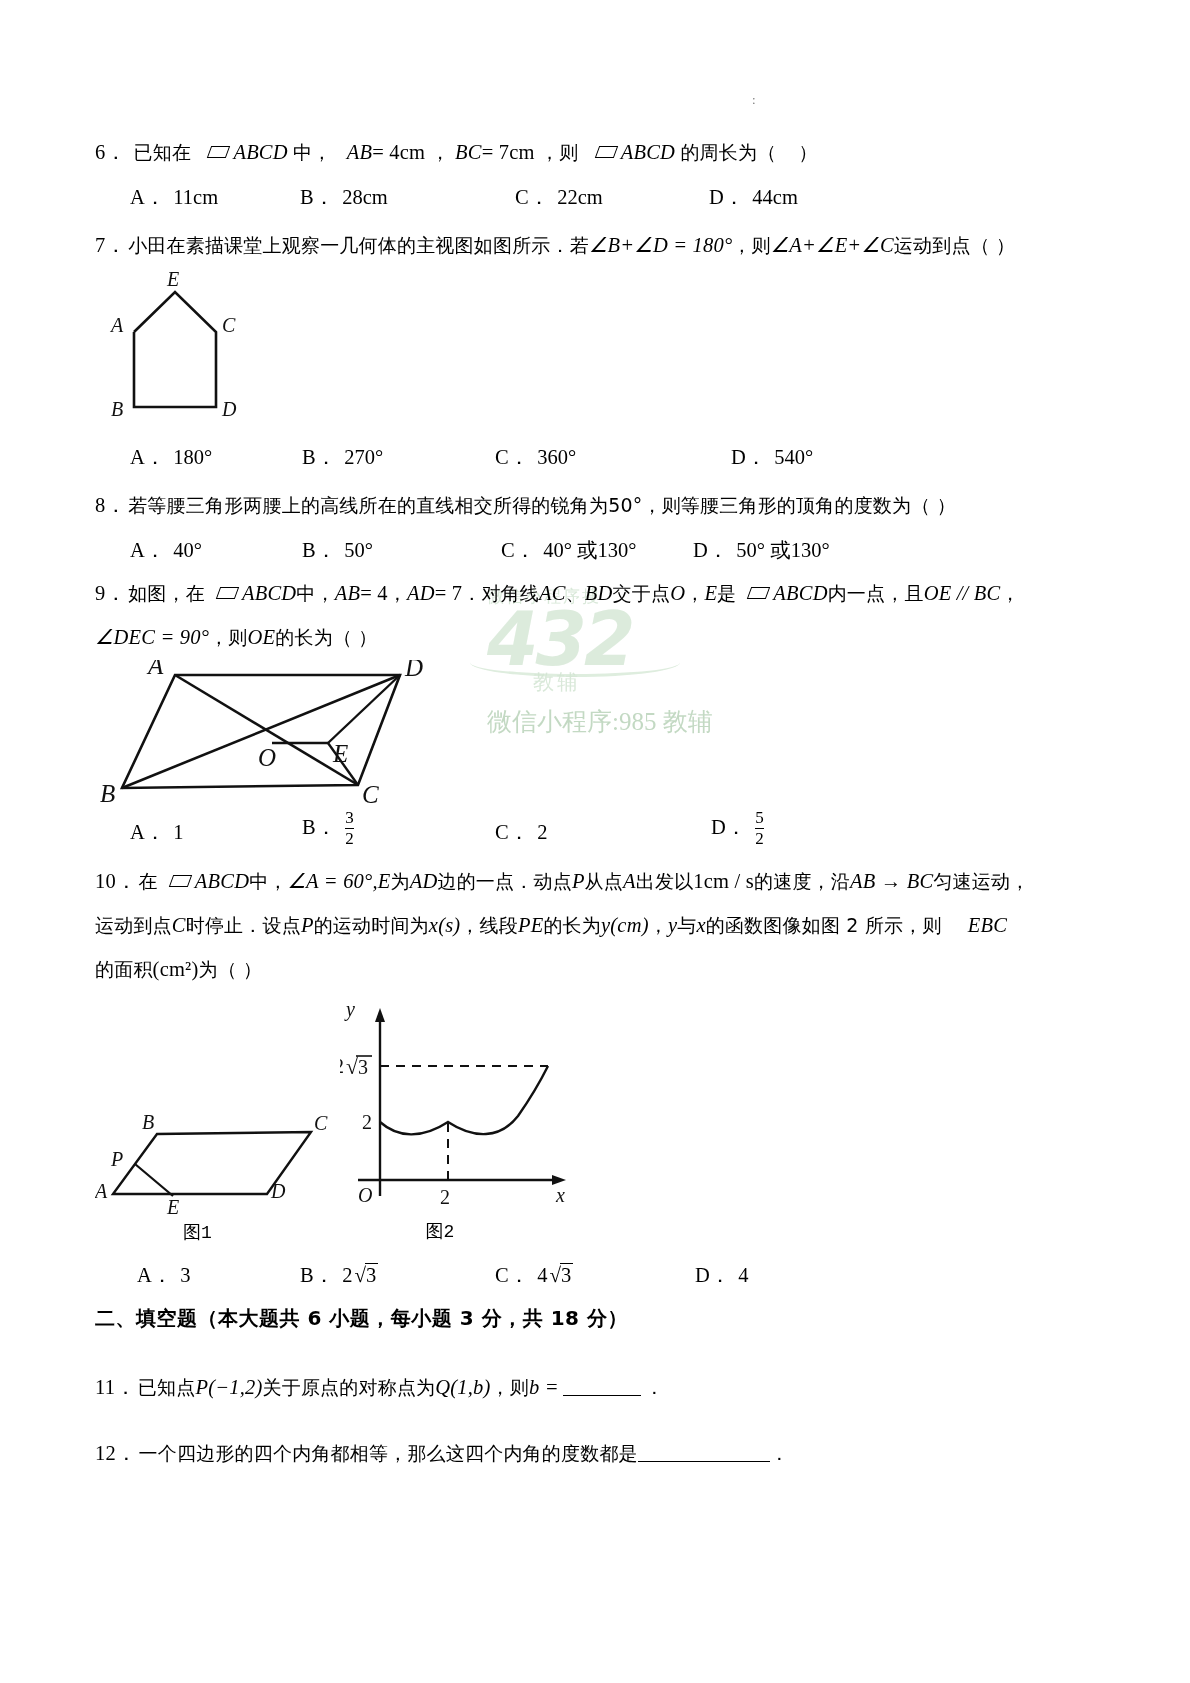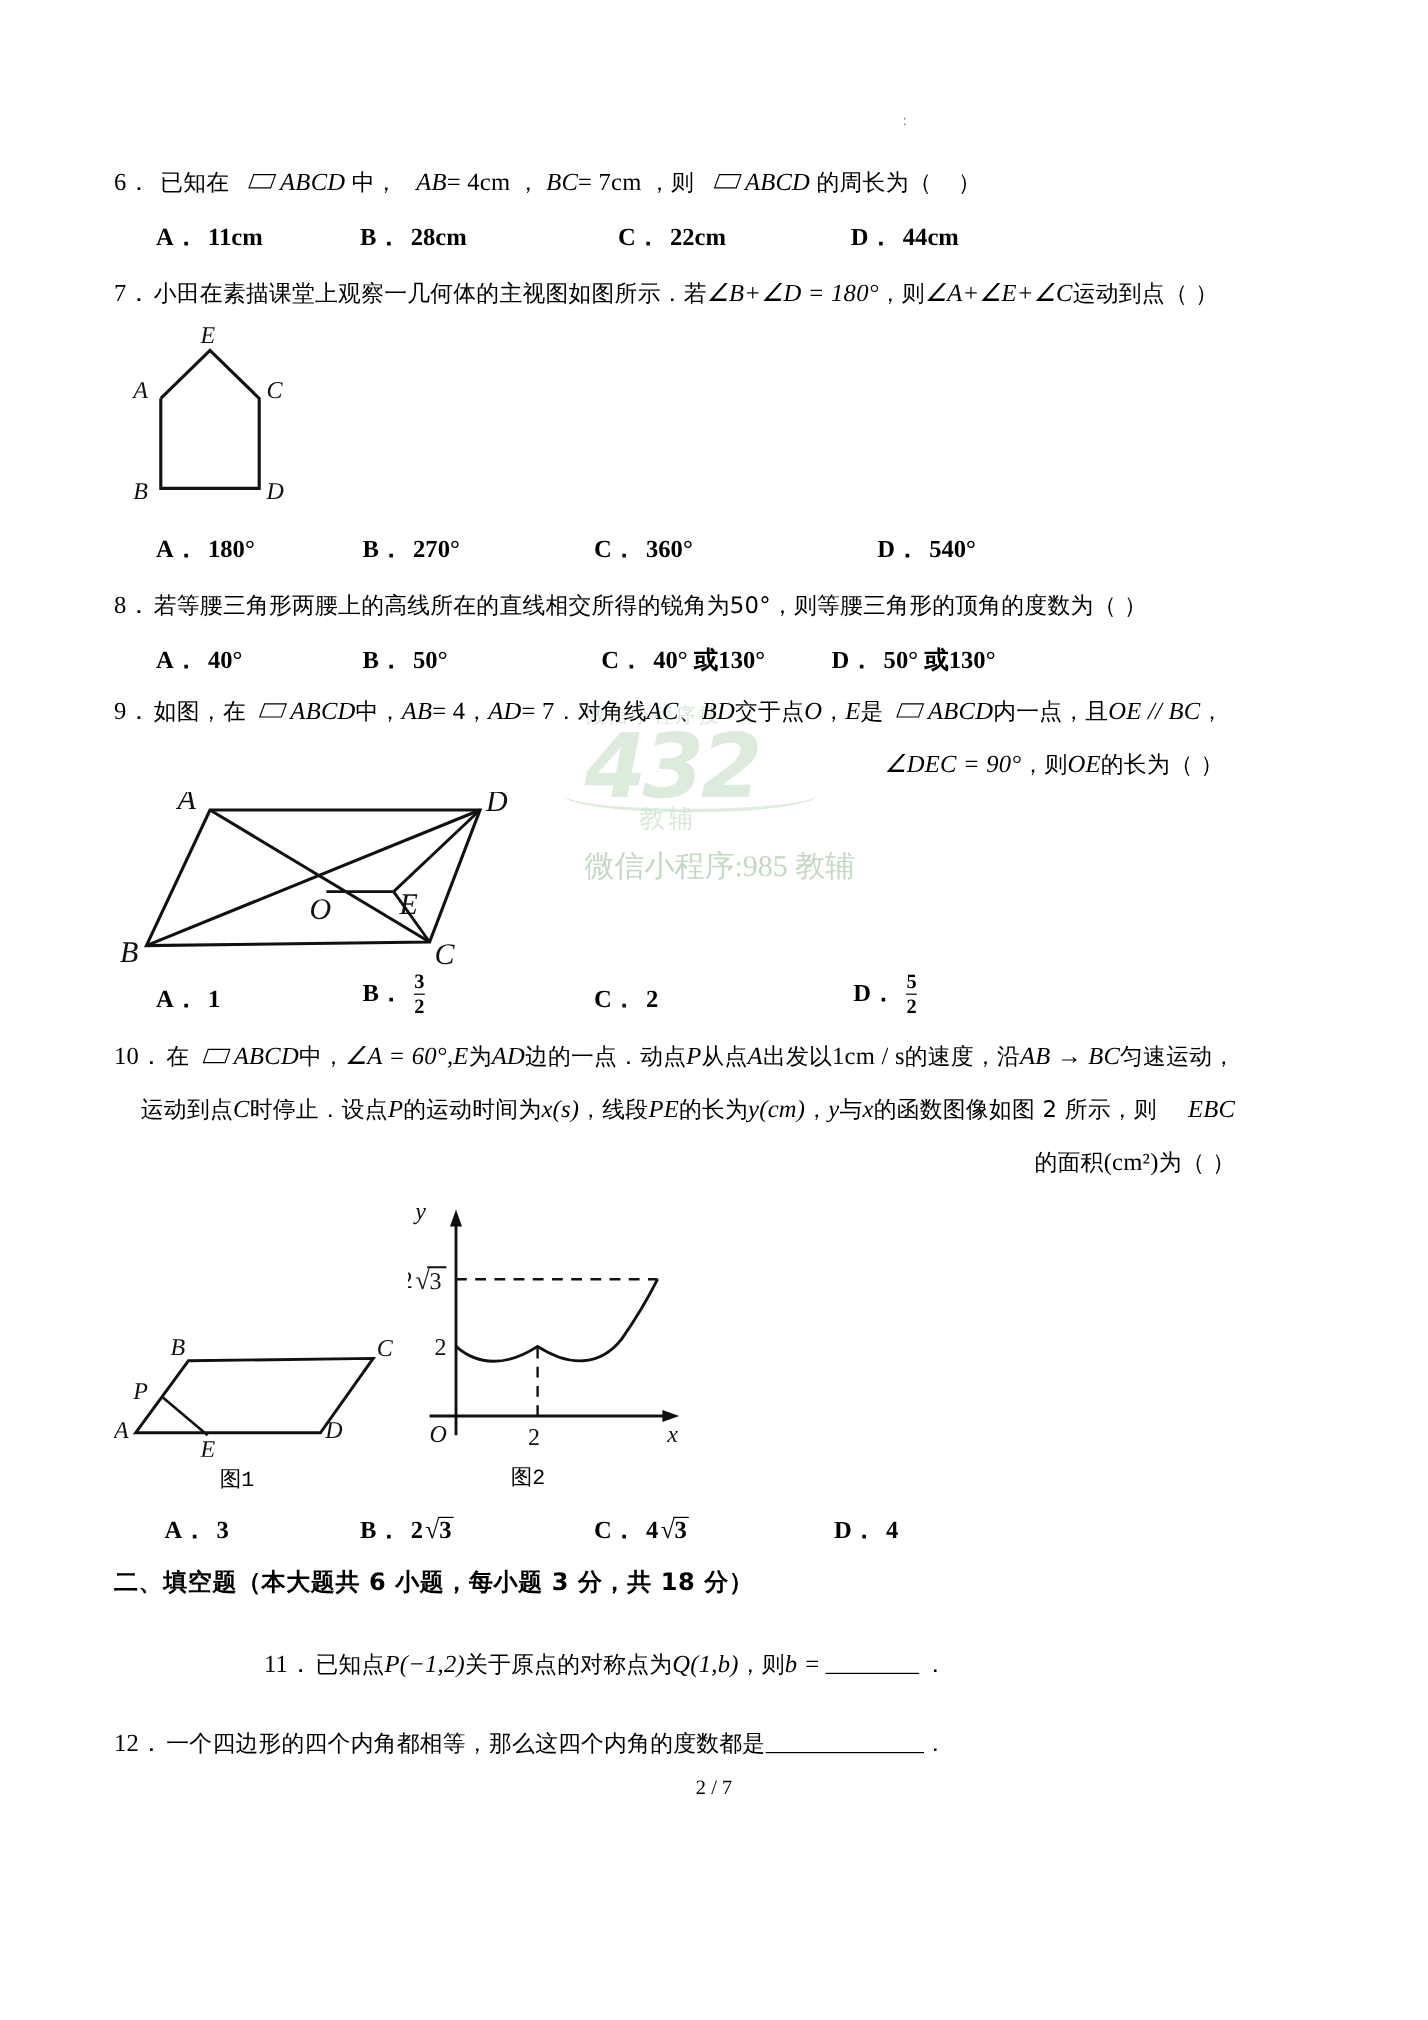--- a/index.html
+++ b/index.html
@@ -28,21 +28,20 @@
     top: 0;
     width: 1010px;
   }
 
   
   .qline {
     font-size: 20.5px;
     line-height: 1.55;
     letter-spacing: 0.2px;
     white-space: nowrap;
-    text-align: right;
   }
   .num { margin-right: 2px; }
   .it { font-style: italic; font-family: "Liberation Serif", serif; }
   .cn { font-style: normal; font-family: "DejaVu Sans", "Liberation Sans", sans-serif; font-size: 19px;}
   .sp { display:inline-block; width: 10px; }
   .sp2 { display:inline-block; width: 22px; }
 
   
   .pgram {
     display: inline-block;
@@ -52,21 +51,20 @@
     transform: skewX(-20deg);
     margin: 0 5px 0 3px;
     vertical-align: 1px;
   }
 
   
   .options {
     position: relative;
     height: 34px;
     font-size: 20.5px;
-    font-weight: bold;
   }
   .opt {
     position: absolute;
     white-space: nowrap;
   }
   .opt .lab { margin-right: 8px; }
 
   
   .frac {
     display: inline-flex;
@@ -402,14 +400,13 @@
         <span class="num">11．</span><span class="cn">已知点</span><span class="it">P(−1,2)</span><span class="cn">关于原点的对称点为</span><span class="it">Q(1,b)</span><span class="cn">，则</span><span class="it">b =</span><span class="blankline" style="width:78px; margin:0 4px;"></span><span class="cn">．</span>
       </div>
 
       <div class="qline" style="margin-top:34px;">
         <span class="num">12．</span><span class="cn">一个四边形的四个内角都相等，那么这四个内角的度数都是</span><span class="blankline" style="width:132px;"></span><span class="cn">．</span>
       </div>
     </div>
 
   </div>
 
-  <div class="footer">2 / 7</div>
 </div>
 
 </body></html>

